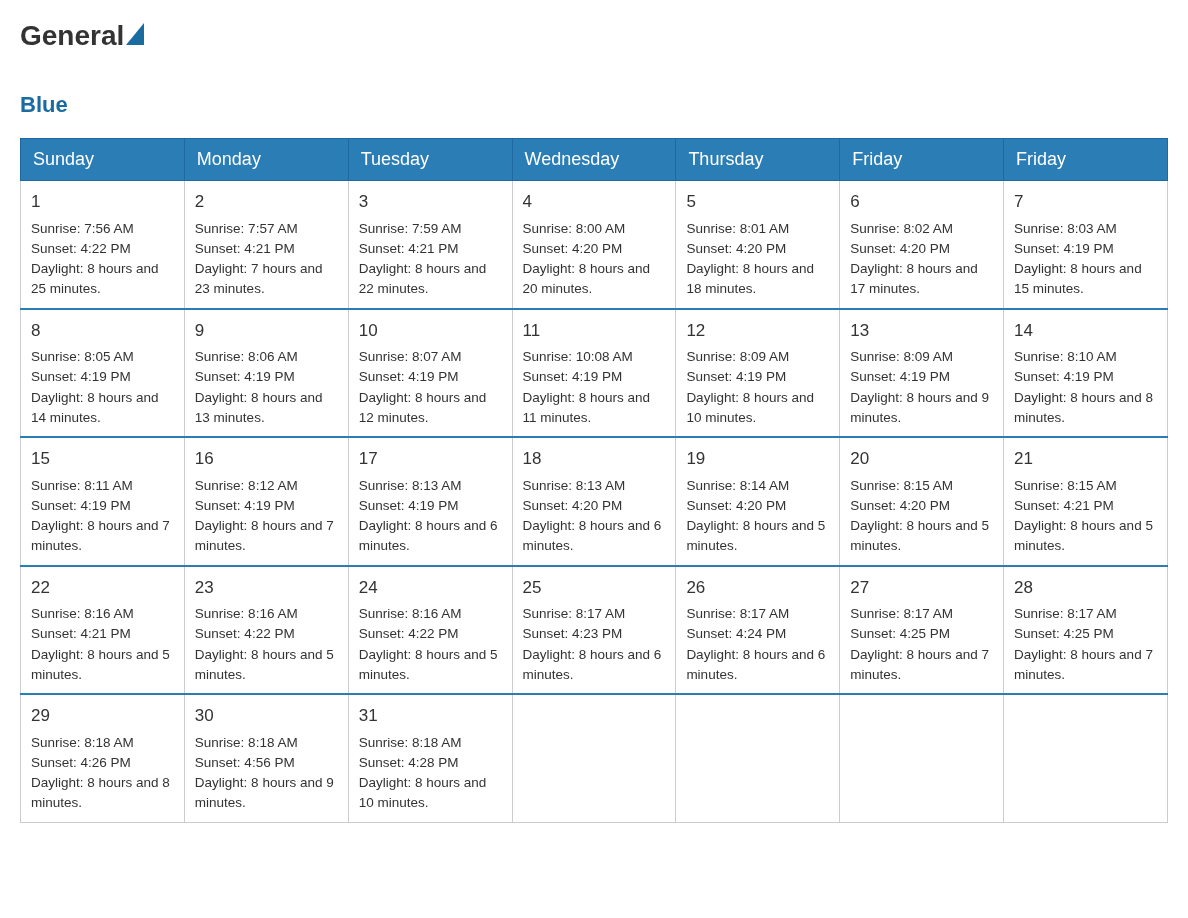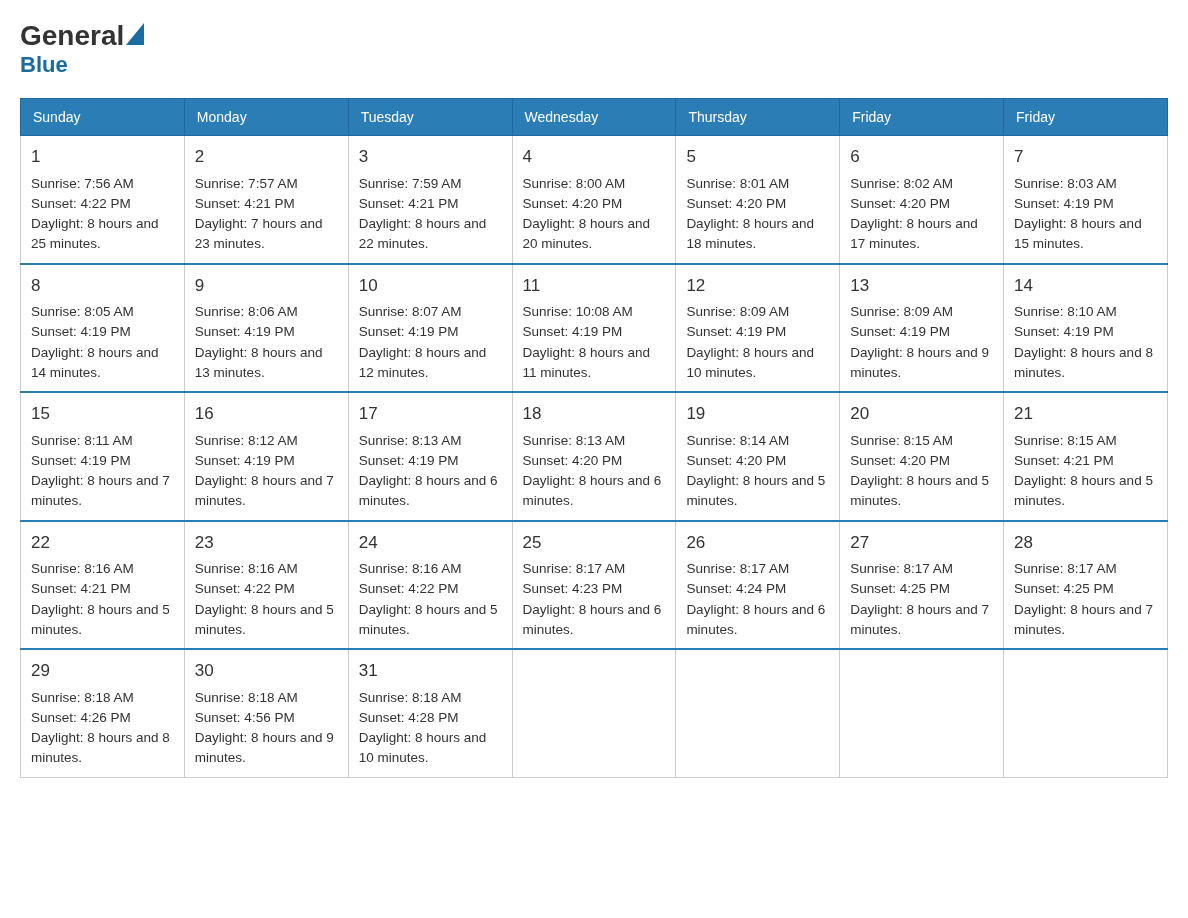--- a/index.html
+++ b/index.html
@@ -12,20 +12,21 @@
     }
     .header {
       display: flex;
       justify-content: space-between;
       align-items: flex-start;
       margin-bottom: 20px;
     }
     .logo {
       display: flex;
       flex-direction: column;
+      gap: 40px;
     }
     .logo-text {
       display: flex;
       align-items: center;
     }
     .logo-general {
       font-size: 28px;
       font-weight: bold;
       color: #333;
     }
@@ -61,21 +62,21 @@
     .calendar-table {
       width: 100%;
       border-collapse: collapse;
       border: 1px solid #aaa;
     }
     .calendar-table th {
       background-color: #2a7db5;
       color: #fff;
       padding: 10px 12px;
       text-align: left;
-      font-size: 14px;
+      font-size: 18px;
       font-weight: normal;
       border: 1px solid #2068a0;
     }
     .calendar-table td {
       vertical-align: top;
       padding: 8px 10px;
       border: 1px solid #ccc;
       width: calc(100% / 7);
       min-height: 100px;
       font-size: 13.5px;

